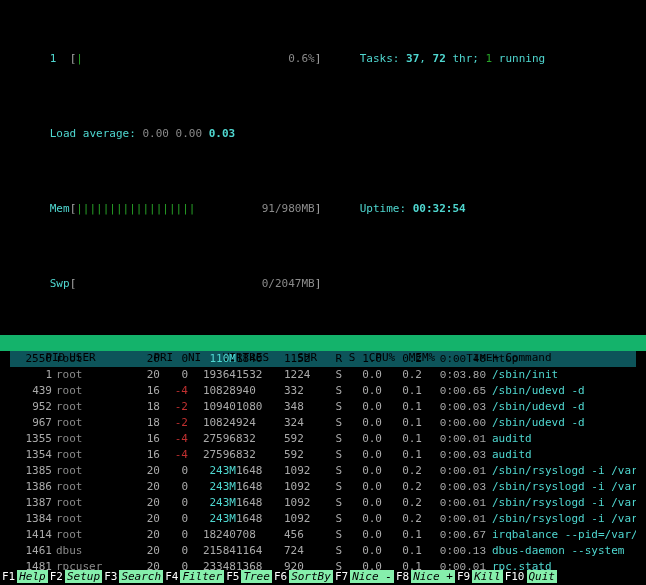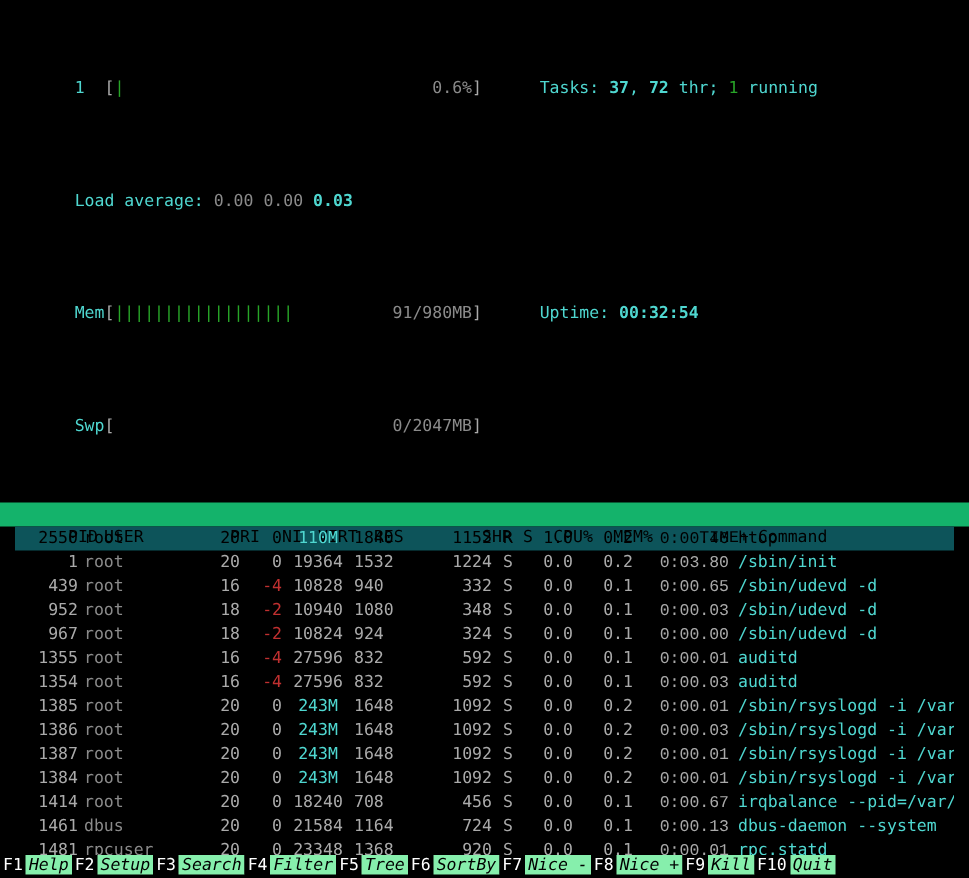--- a/index.html
+++ b/index.html
@@ -36,23 +36,23 @@
   .row {
     white-space: pre;
     height: 16px;
     overflow: hidden;
   }
   .row.sel { background: #0d545a; }
   .c-pid   { display:inline-block; width: 42px; text-align: right; color:#aaaaaa;}
   .c-user  { display:inline-block; width: 78px; padding-left:4px; color:#8a8a8a;}
   .c-pri   { display:inline-block; width: 30px; text-align:right; color:#aaaaaa;}
   .c-ni    { display:inline-block; width: 28px; text-align:right; color:#aaaaaa;}
-  .c-virt  { display:inline-block; width: 48px; text-align:center; color:#aaaaaa;}
+  .c-virt  { display:inline-block; width: 48px; text-align:right; color:#aaaaaa;}
   .c-res   { display:inline-block; width: 48px; text-align:left; color:#aaaaaa;}
-  .c-shr   { display:inline-block; width: 44px; text-align:right; color:#aaaaaa;}
+  .c-shr   { display:inline-block; width: 44px; color:#aaaaaa;}
   .c-s     { display:inline-block; width: 14px; text-align:right; color:#aaaaaa;}
   .c-cpu   { display:inline-block; width: 40px; text-align:right; color:#aaaaaa;}
   .c-mem   { display:inline-block; width: 40px; text-align:right; color:#aaaaaa;}
   .c-time  { display:inline-block; width: 64px; text-align:right; color:#aaaaaa;font-family:Liberation Mono, monospace;}
   .c-cmd   { display:inline-block; padding-left:6px; color:#4fd7d0;}
   .row.sel .c-pid,.row.sel .c-user,.row.sel .c-pri,.row.sel .c-ni,
   .row.sel .c-virt,.row.sel .c-res,.row.sel .c-shr,.row.sel .c-s,
   .row.sel .c-cpu,.row.sel .c-mem,.row.sel .c-time,.row.sel .c-cmd { color:#000; }
   .ni-neg { color:#c03030 !important; }
   .virt-big { color:#4fd7d0 !important; }

